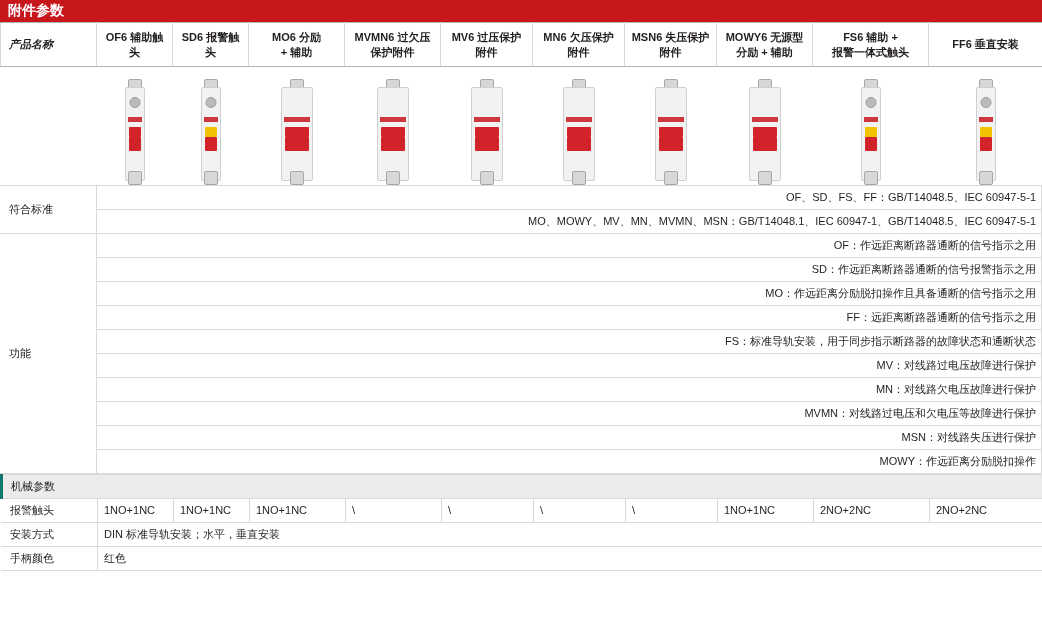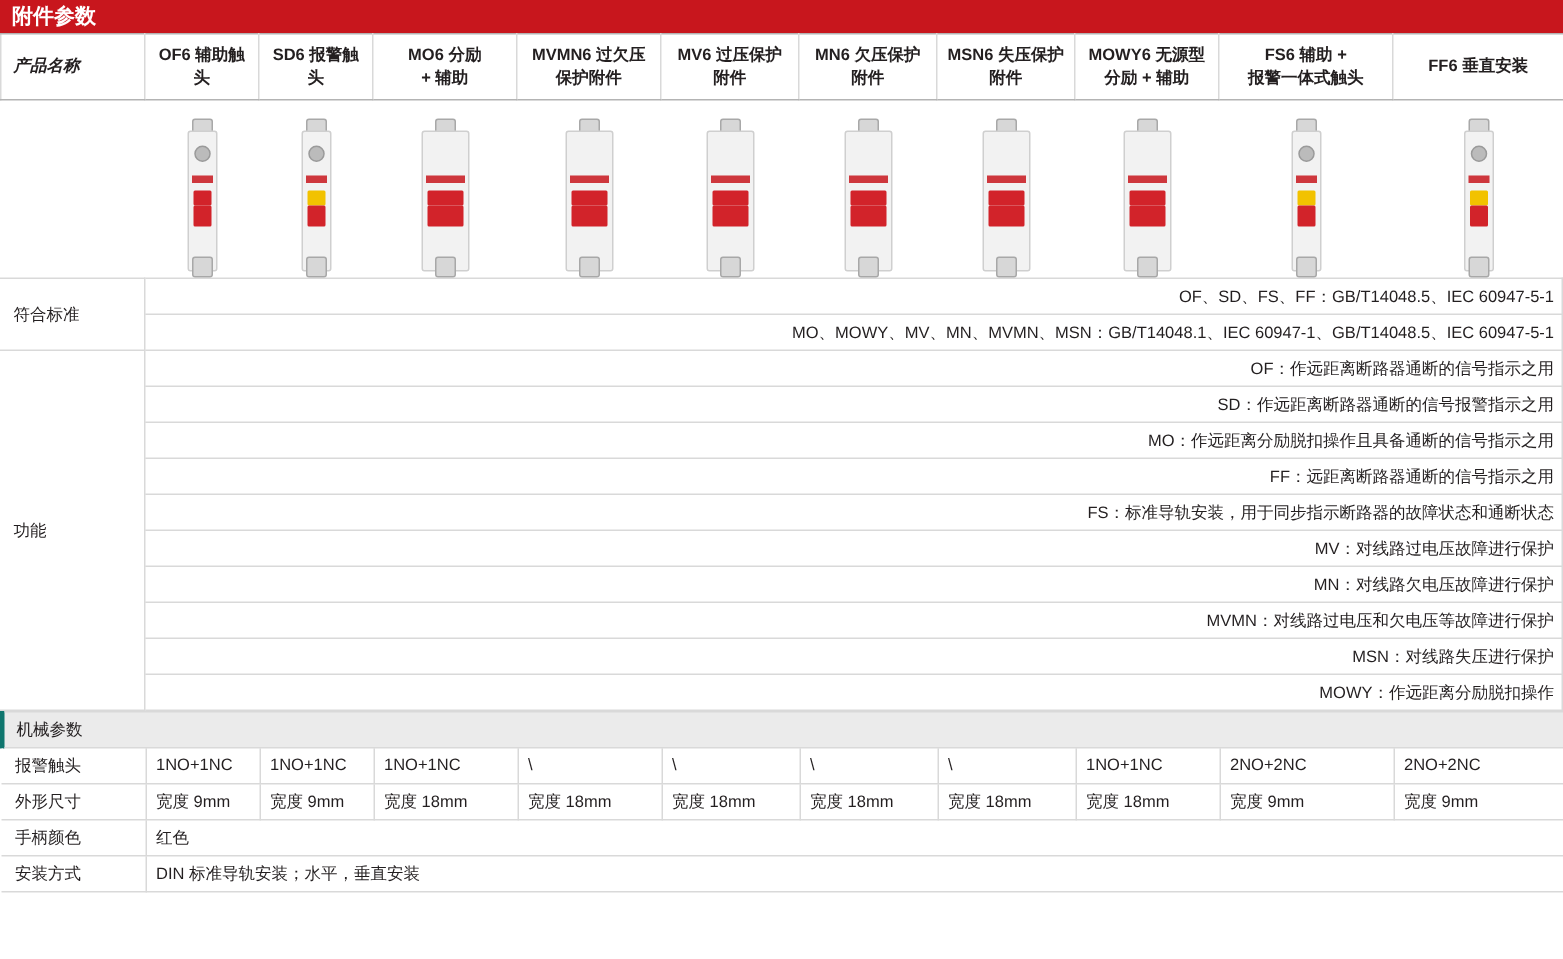--- a/index.html
+++ b/index.html
@@ -381,36 +381,23 @@
       <td class="cell">1NO+1NC</td>
       <td class="cell">\</td>
       <td class="cell">\</td>
       <td class="cell">\</td>
       <td class="cell">\</td>
       <td class="cell">1NO+1NC</td>
       <td class="cell">2NO+2NC</td>
       <td class="cell">2NO+2NC</td>
     </tr>
     <tr>
-      <td class="lbl">外形尺寸</td>
-      <td class="cell">宽度 9mm</td>
-      <td class="cell">宽度 9mm</td>
-      <td class="cell">宽度 18mm</td>
-      <td class="cell">宽度 18mm</td>
-      <td class="cell">宽度 18mm</td>
-      <td class="cell">宽度 18mm</td>
-      <td class="cell">宽度 18mm</td>
-      <td class="cell">宽度 18mm</td>
-      <td class="cell">宽度 9mm</td>
-      <td class="cell">宽度 9mm</td>
+      <td class="lbl">安装方式</td>
+      <td class="cell" colspan="10">DIN 标准导轨安装；水平，垂直安装</td>
     </tr>
     <tr>
       <td class="lbl">手柄颜色</td>
       <td class="cell" colspan="10">红色</td>
     </tr>
-    <tr>
-      <td class="lbl">安装方式</td>
-      <td class="cell" colspan="10">DIN 标准导轨安装；水平，垂直安装</td>
-    </tr>
   </tbody>
     </table>
 
 </div>
 
 </body></html>

